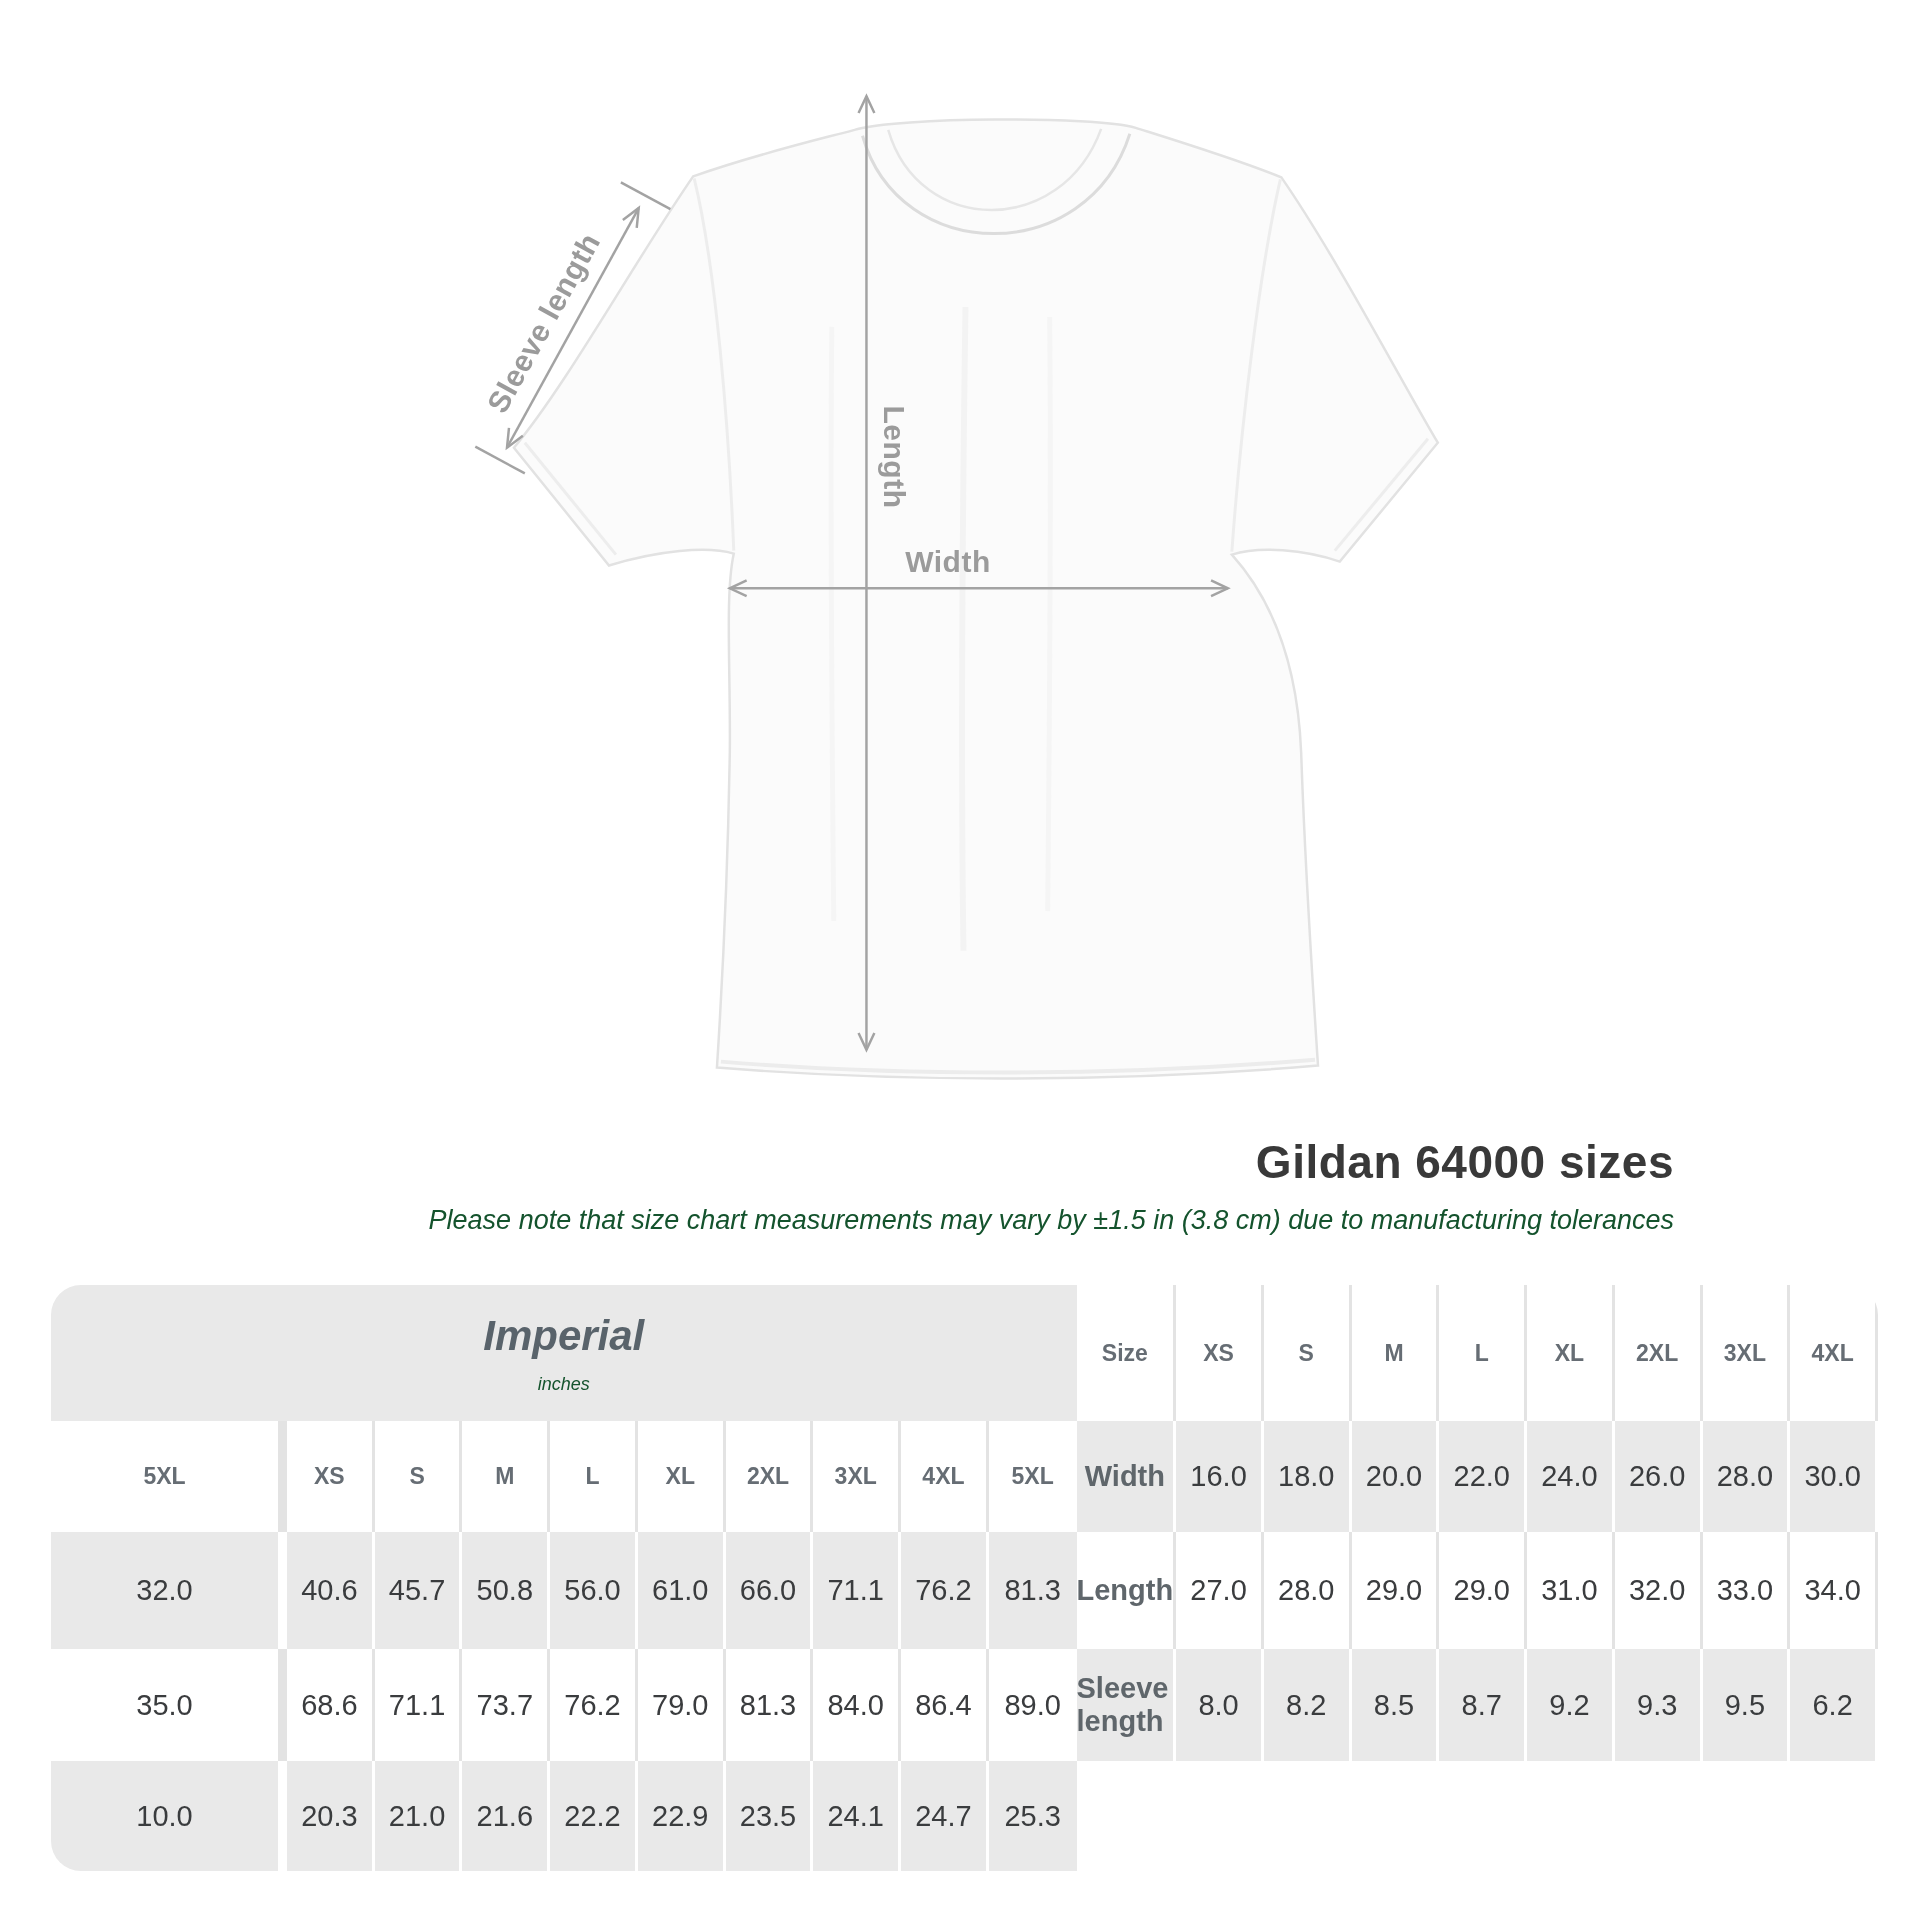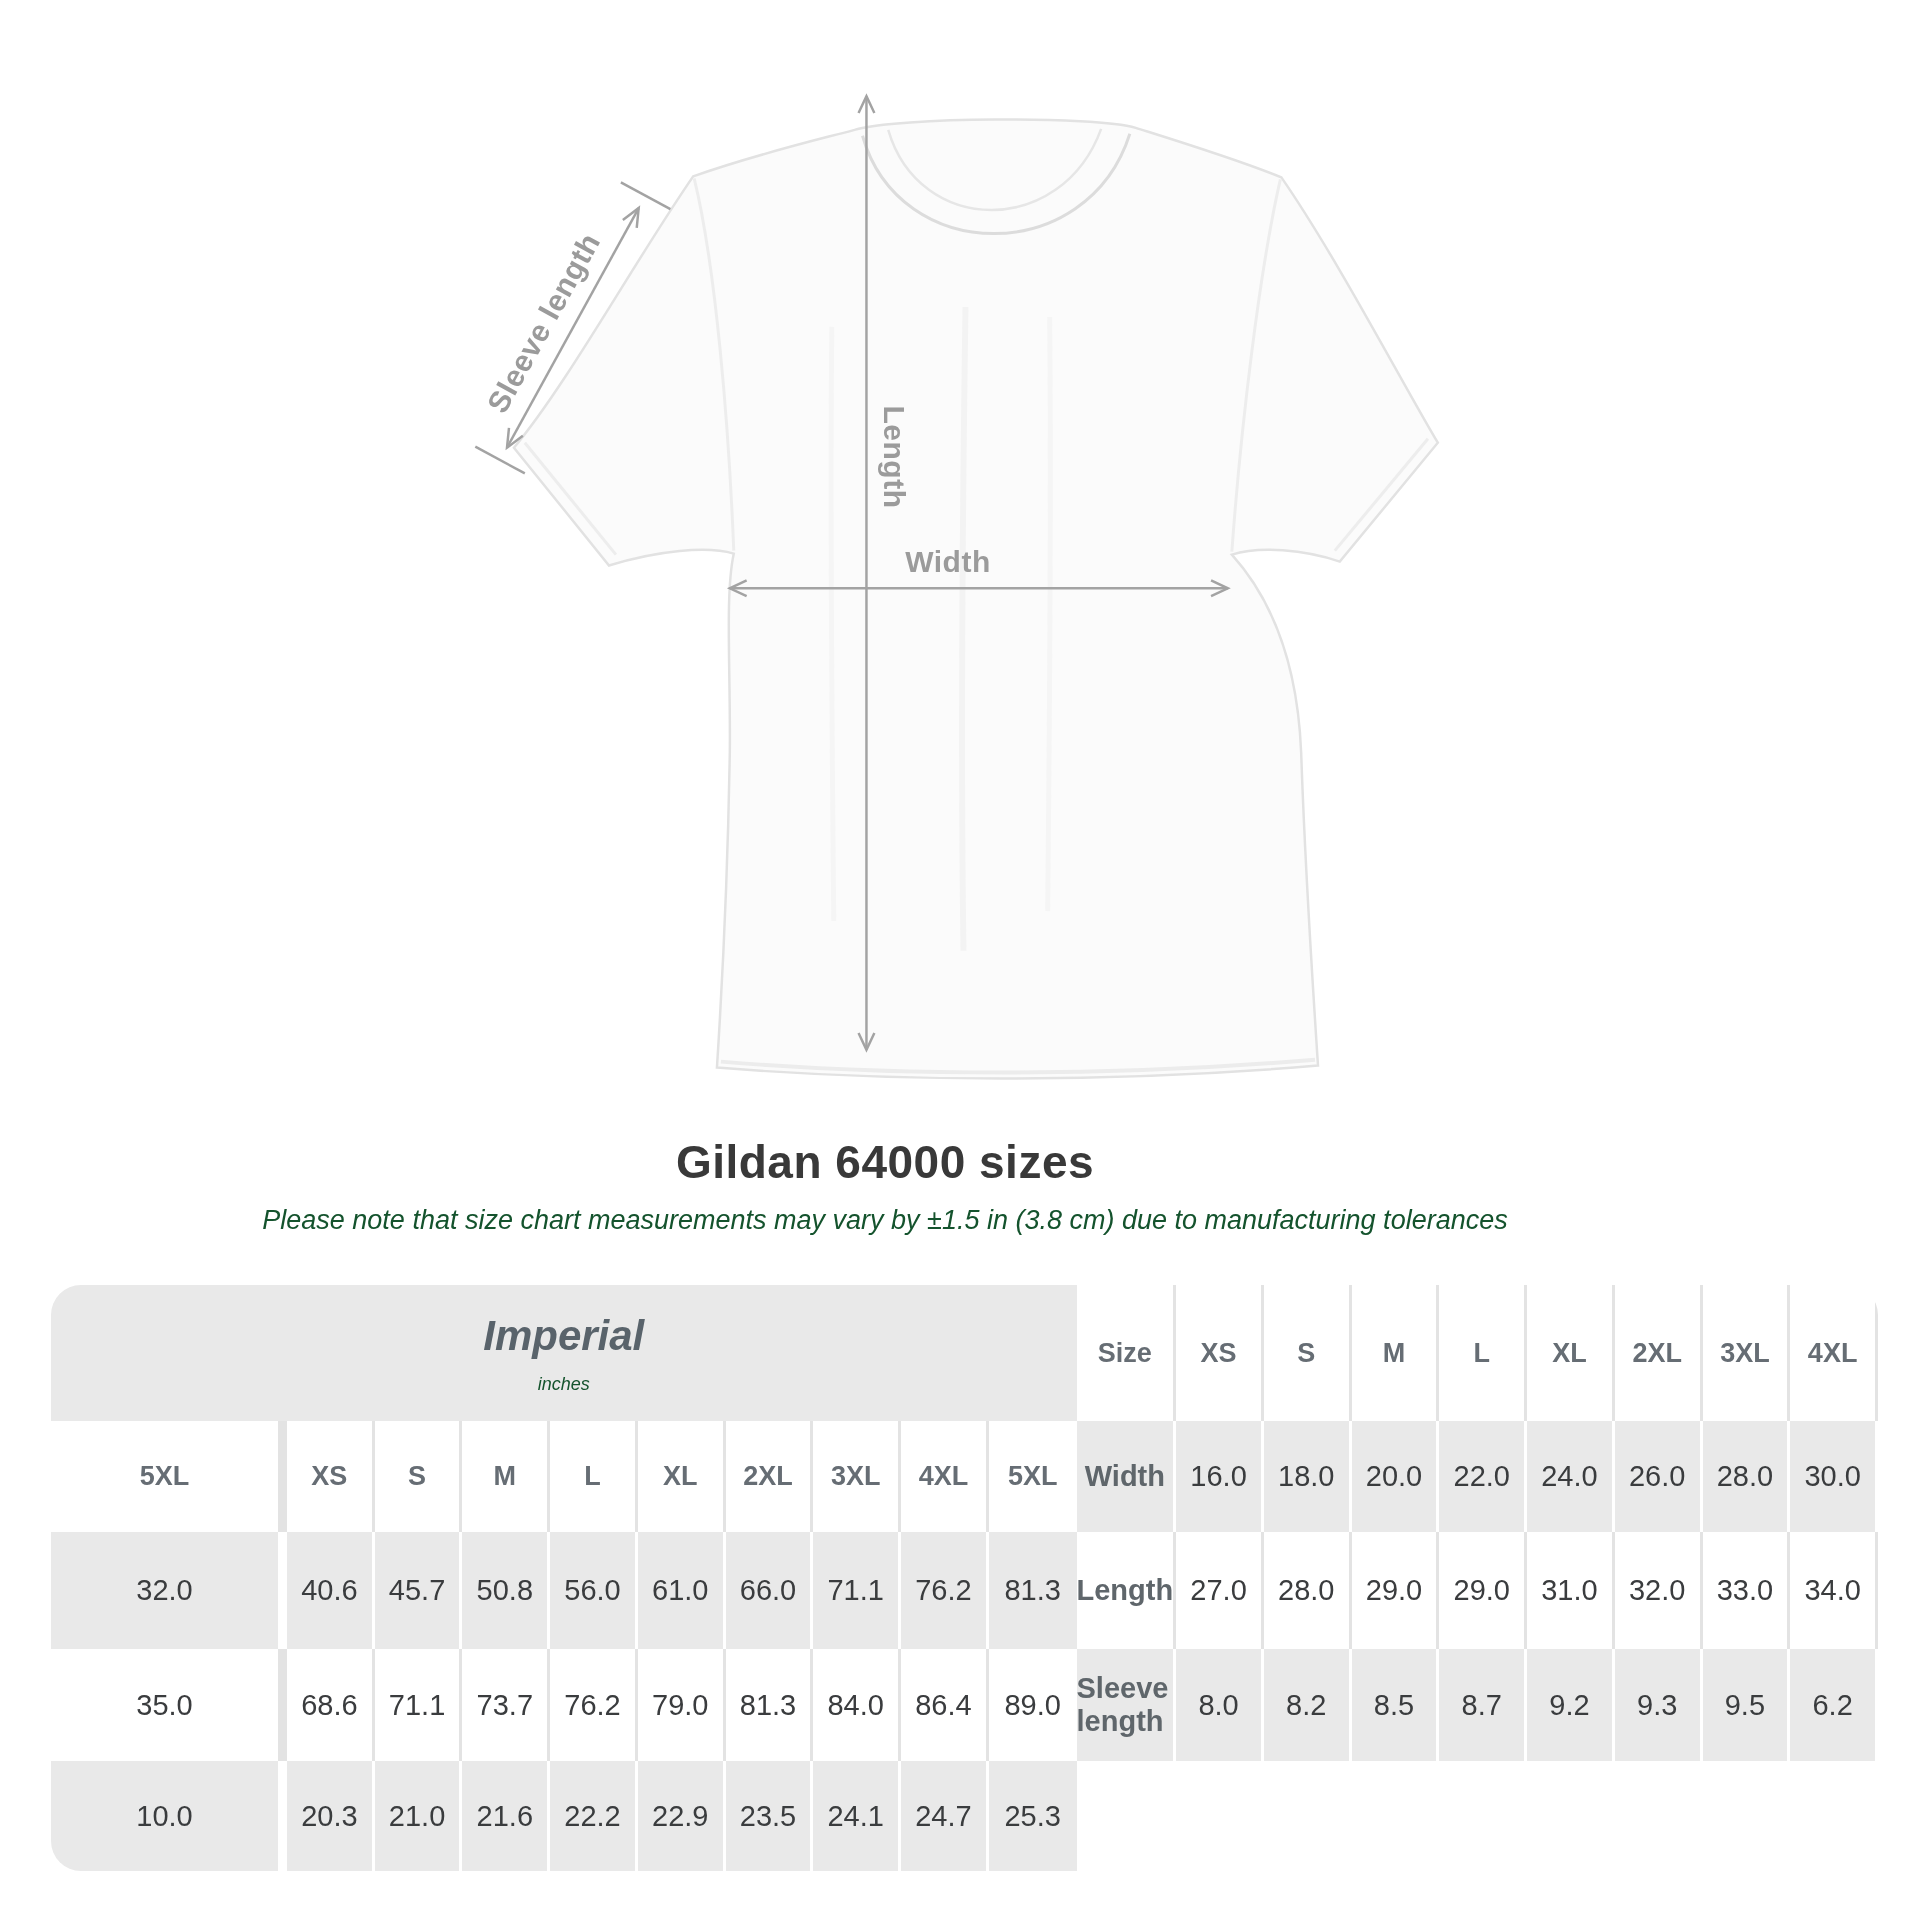--- a/index.html
+++ b/index.html
@@ -9,41 +9,41 @@
   
   .diagram { position:absolute; left:0; top:0; width:1927px; height:1238px; }
   .diagram svg { position:absolute; left:0; top:0; }
   .dim-label { position:absolute; color:#9b9b9b; font-weight:bold; font-size:30px;
                letter-spacing:0.5px; white-space:nowrap; }
   .lbl-sleeve { left:544px; top:323px; transform:translate(-50%,-50%) rotate(-61deg); }
   .lbl-length { left:894px; top:457px; transform:translate(-50%,-50%) rotate(90deg); }
   .lbl-width  { left:948px; top:562px; transform:translate(-50%,-50%); }
 
   
-  .heading { position:absolute; left:0; top:1135px; width:1674px; text-align:center;margin-left:48px; }
+  .heading { position:absolute; left:0; top:1135px; width:1674px; text-align:right; }
   .title { font-size:46px; font-weight:bold; color:#393939; letter-spacing:0.5px; }
   .subtitle { margin-top:16px; font-size:27px; font-style:italic; color:#14532d; }
 
   
   .size-table { position:absolute; left:51px; top:1285px; width:1827px; height:586px;
                 display:grid; grid-template-columns:236px repeat(18,1fr);
                 grid-template-rows:136px 111px 117px 112px 111px;
                 border-radius:30px; overflow:hidden; }
   .cell { display:flex; align-items:center; justify-content:center;
           border-right:3px solid transparent; }
   .w { background:#ffffff; border-right-color:#e3e3e3; }
   .g { background:#e9e9e9; border-right-color:#ffffff; }
   .sep { border-right-width:9px; }
   .end { border-right:none; }
   .group-cell { background:#e9e9e9; border-right:none; display:flex; flex-direction:column;
                 align-items:center; justify-content:center; gap:14px; }
   .gc-a { grid-column:1/11; } .gc-b { grid-column:11/20; }
   .g-title { font-size:42px; font-weight:bold; font-style:italic; color:#59636b; }
   .g-unit  { font-size:18px; font-style:italic; color:#14532d; }
-  .hdr { font-size:27px; font-weight:bold; color:#666d74; }
+  .hdr { font-size:23px; font-weight:bold; color:#666d74; }
   .row-label { font-size:29px; font-weight:bold; color:#5f666b; }
   .val { font-size:29px; color:#3a3c3e; }
 </style>
 </head>
 <body>
 
 <div class="diagram">
   <svg width="1927" height="1238" viewBox="0 0 1946 1250">
 
     <path d="M 700 178

